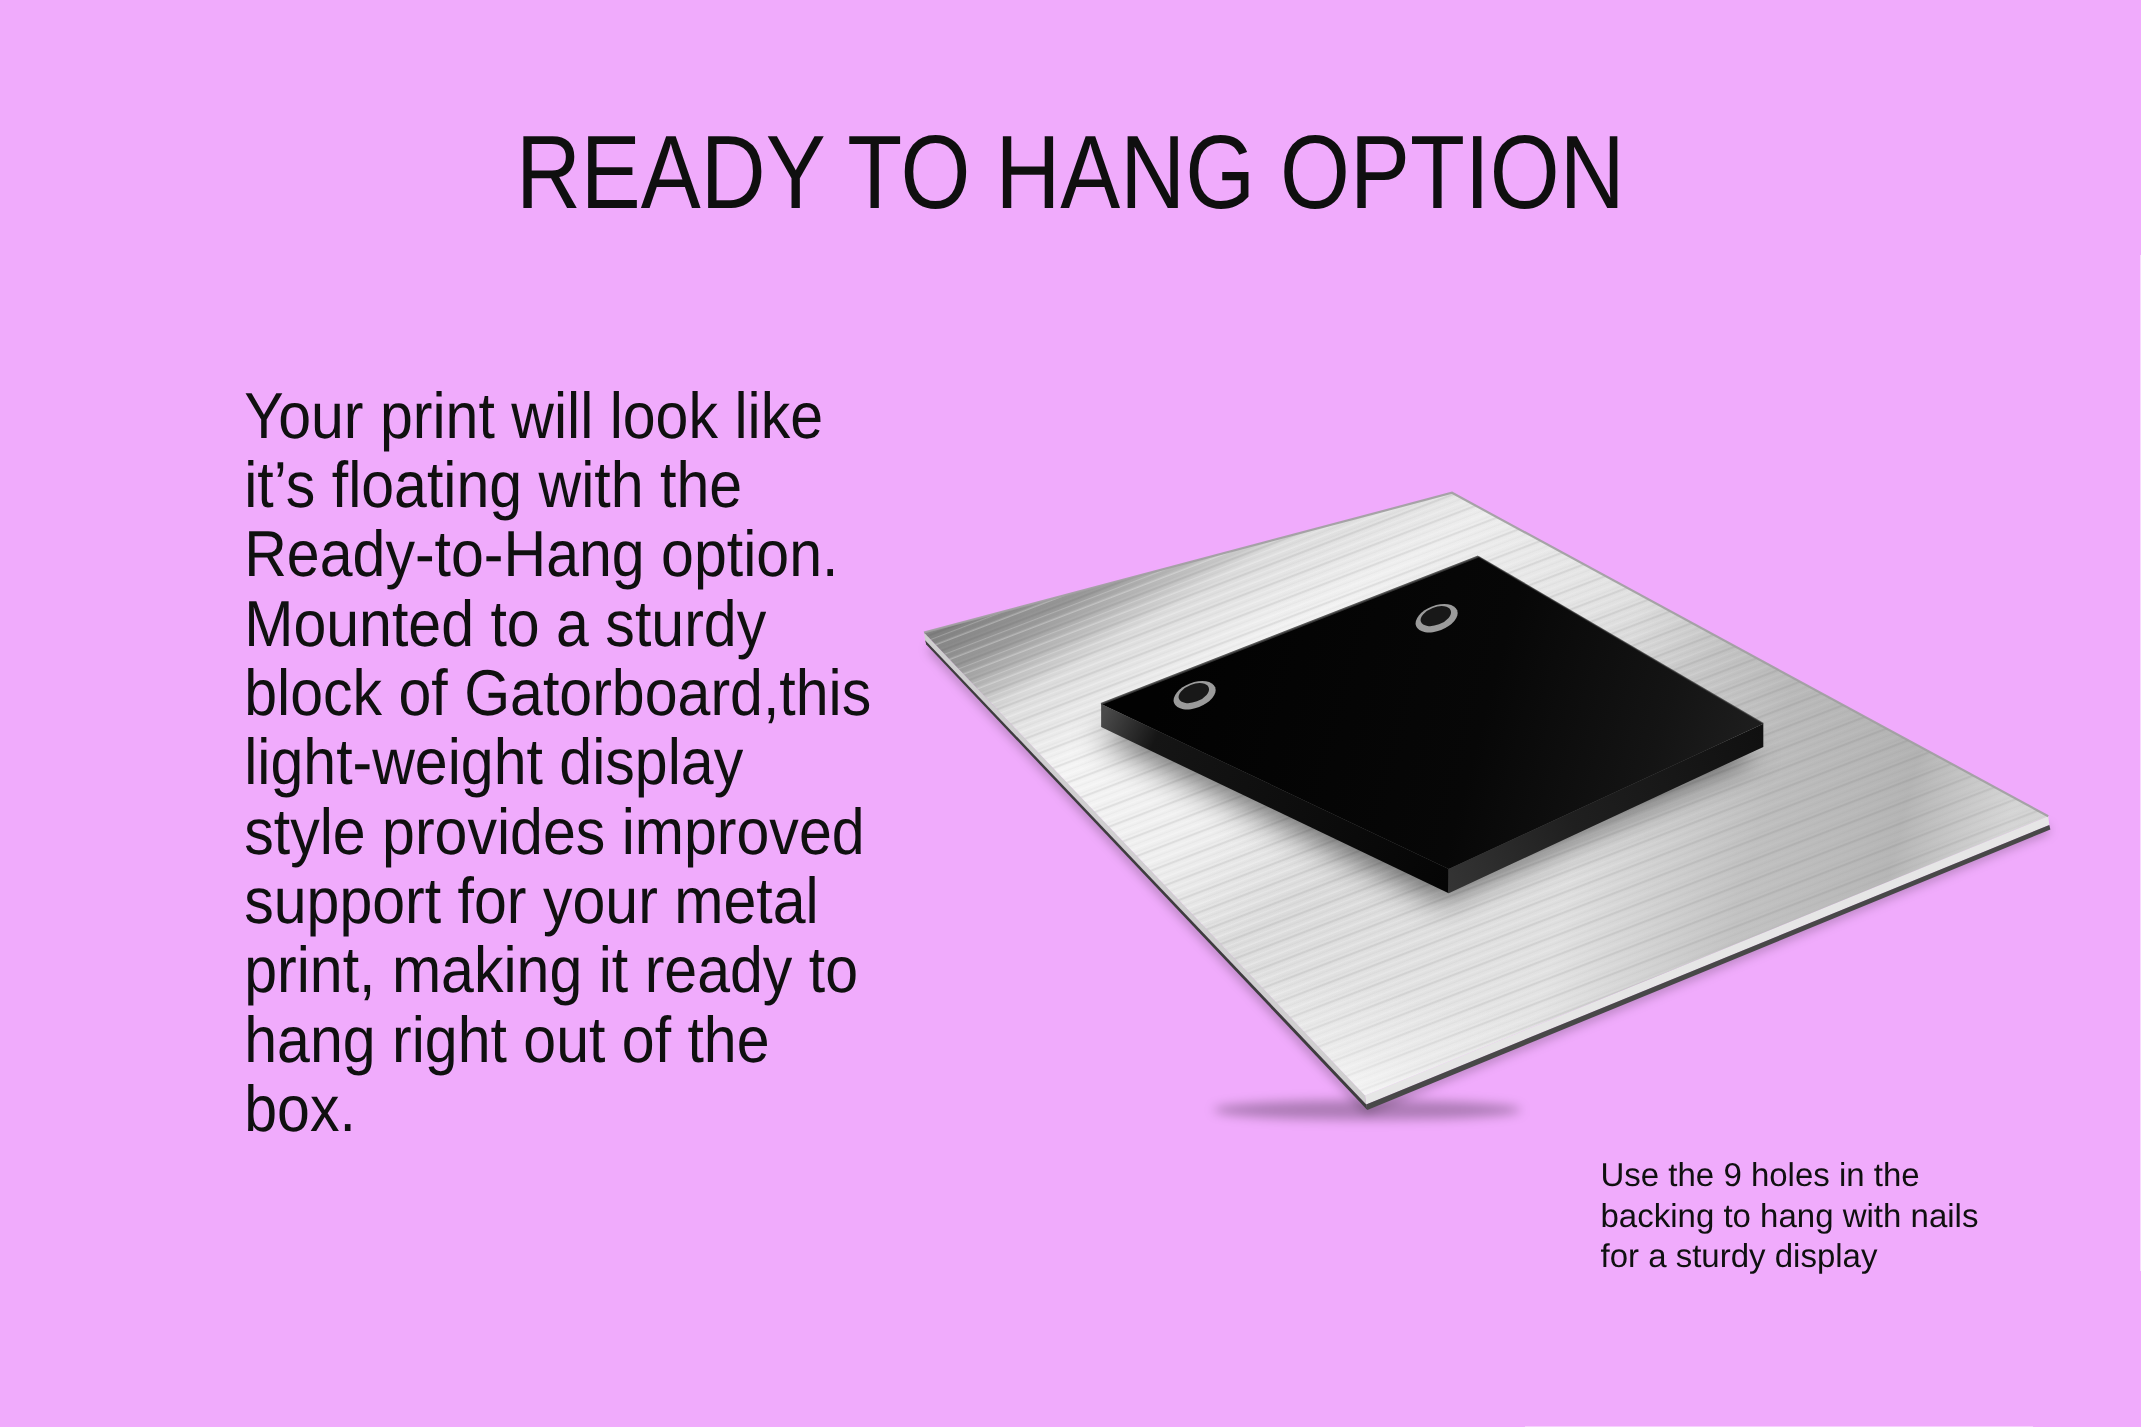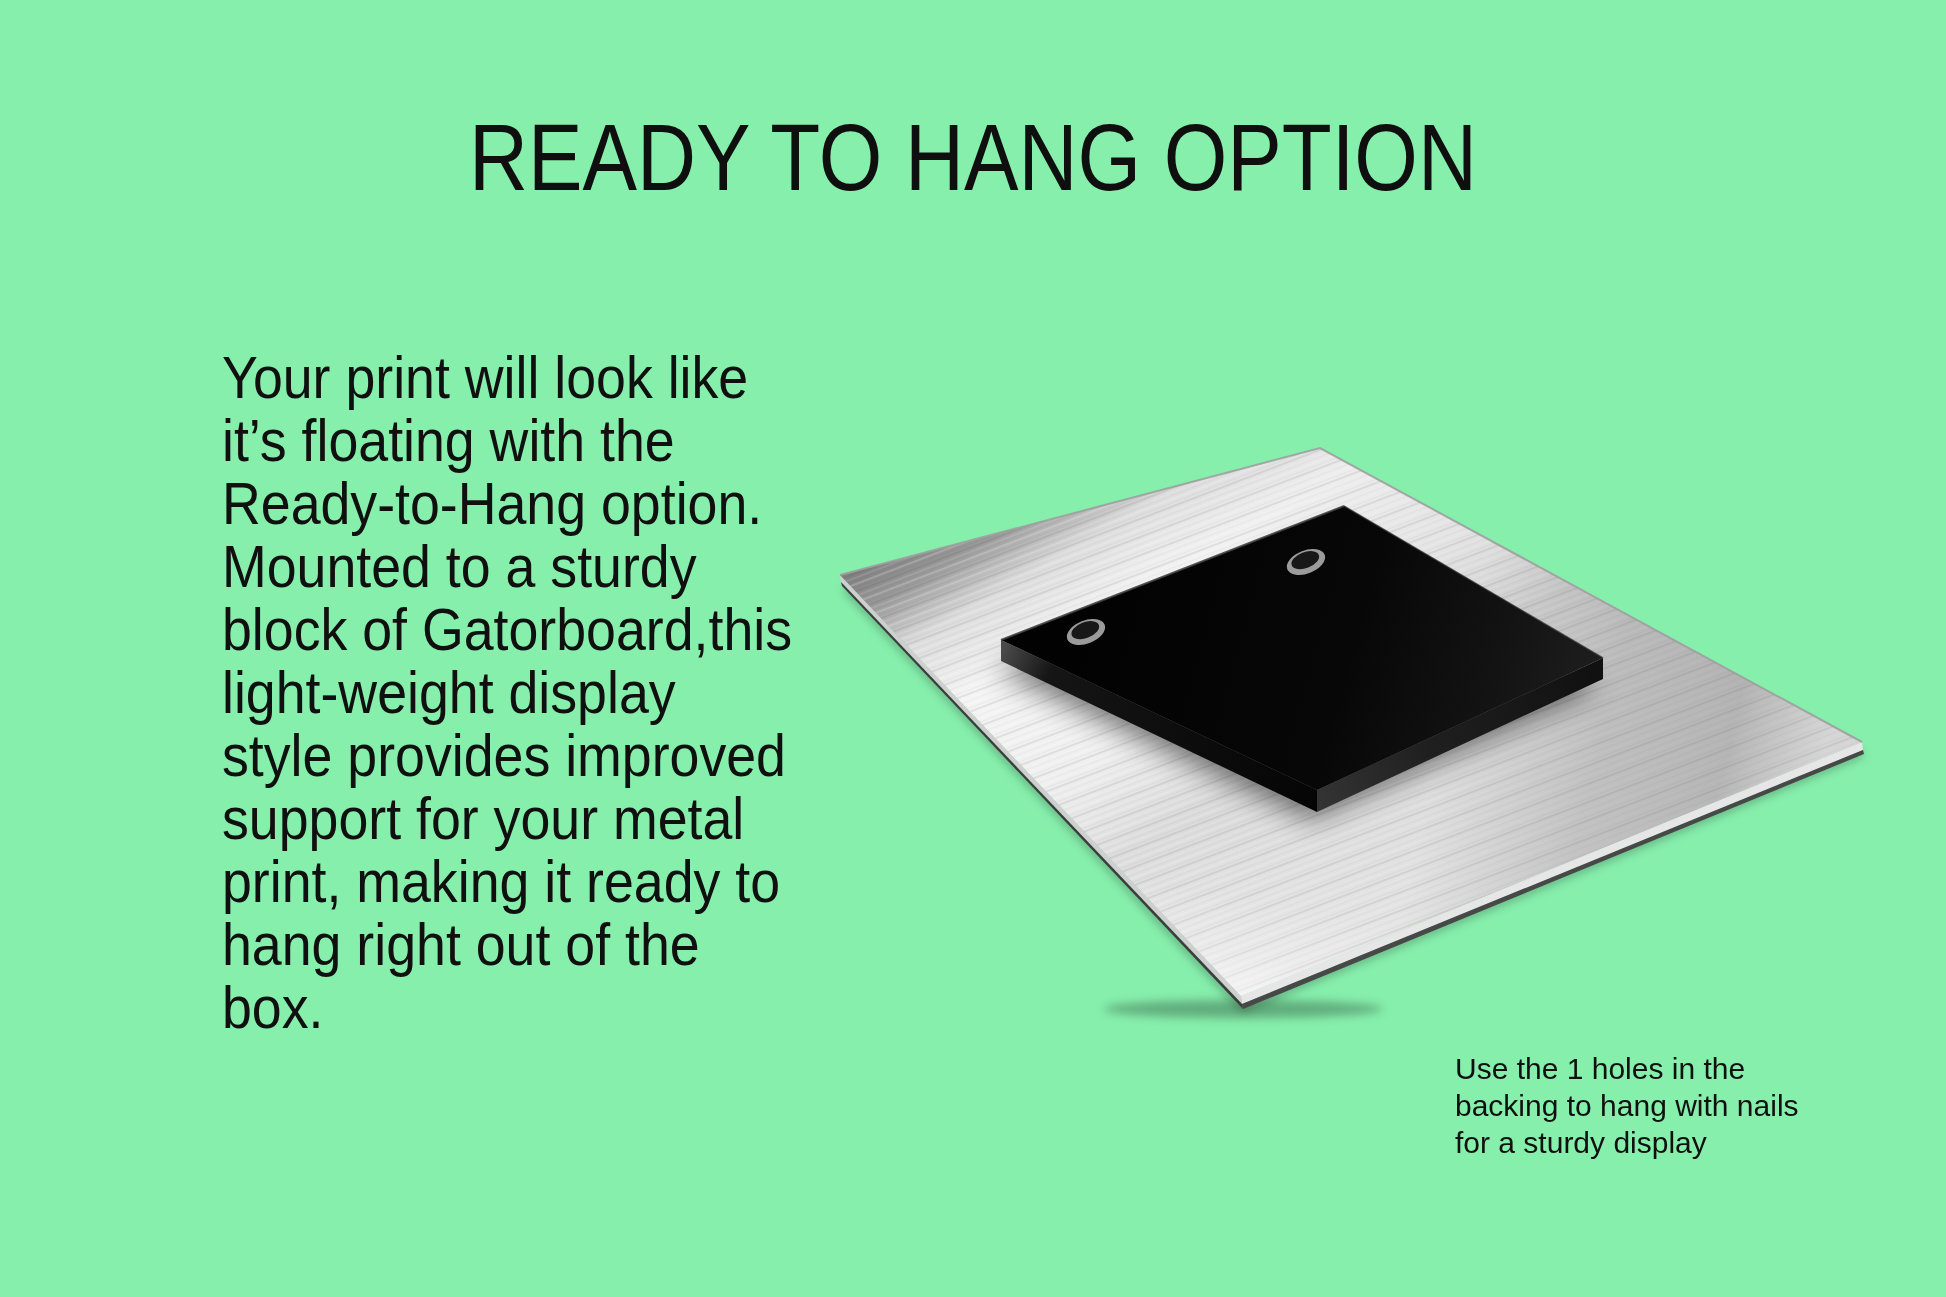--- a/index.html
+++ b/index.html
@@ -1,20 +1,20 @@
 <!DOCTYPE html>
 <html><head>
 <meta charset="utf-8">
 <style>
   html,body{margin:0;padding:0;background:#ffffff;}
   .page{
     position:relative;
     width:1946px;height:1297px;
     overflow:hidden;
-    background:#86efac;
+    background:#f0abfc;
     font-family:"Liberation Sans", sans-serif;
     color:#101010;
   }
   .title{
     position:absolute;
     top:110px;left:0;width:100%;
     text-align:center;
     font-size:95px;line-height:1;
     font-weight:400;
     white-space:nowrap;
@@ -154,17 +154,17 @@
 Ready-to-Hang option.
 Mounted to a sturdy
 block of Gatorboard,this
 light-weight display
 style provides improved
 support for your metal
 print, making it ready to
 hang right out of the
 box.</div>
 
-  <div class="caption">Use the 1 holes in the
+  <div class="caption">Use the 9 holes in the
 backing to hang with nails
 for a sturdy display</div>
 
 </div>
 
 </body></html>

